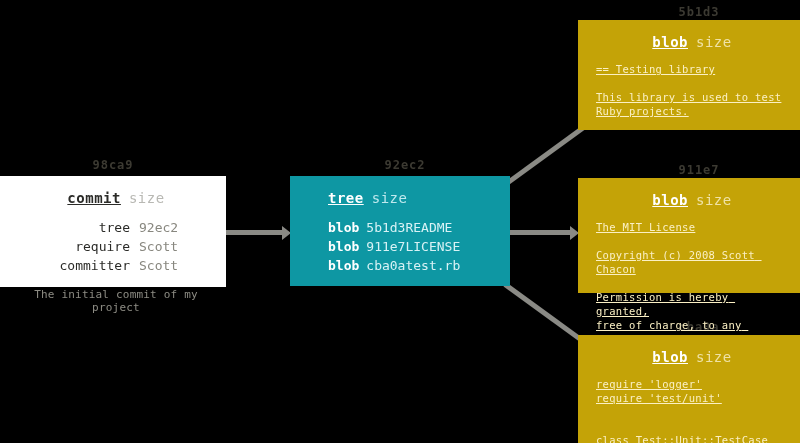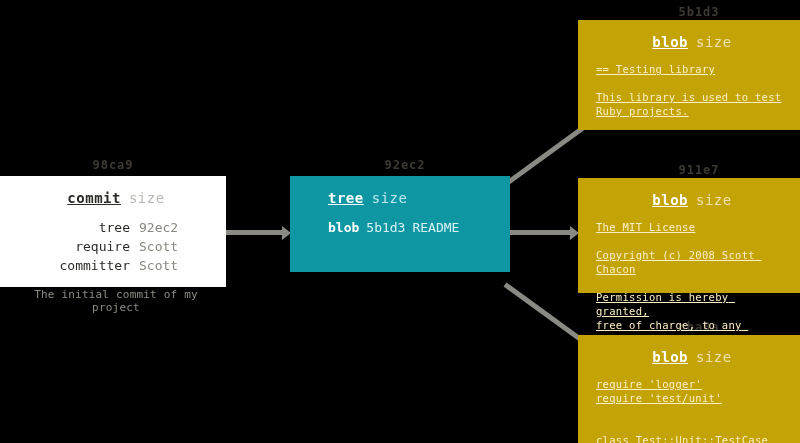--- a/index.html
+++ b/index.html
@@ -89,21 +89,20 @@
   .tree-row .tk {
     font-weight: bold;
     color: #ffffff;
   }
   .tree-row .th {
     color: #d8f2f5;
     margin-left: 7px;
   }
   .tree-row .tn {
     color: #d8f2f5;
-    margin-left: 7px;
   }
 
   
   .blob-box {
     background: #c4a307;
     color: #fdf4d0;
   }
   .blob-box .obj-title .kw { color: #ffffff; }
   .blob-box .obj-title .sz { color: #efe2a6; opacity: 1; }
   .blob-body {
@@ -181,28 +180,34 @@
         <span class="cv">Scott</span>
       </div>
       <div class="commit-row">
         <span class="ck">committer</span>
         <span class="cv">Scott</span>
       </div>
     </div>
     <div class="commit-msg">The initial commit of my project</div>
   </div>
 
-  <div class="obj-box tree-box" style="left:290px; top:176px; width:220px; height:96px;">
+  <div class="obj-box tree-box" style="left:290px; top:176px; width:220px; height:110px;">
     <div class="obj-title" style="text-align:left; padding-left:20px;">
       <span class="kw">tree</span><span class="sz">size</span>
     </div>
     <div class="tree-rows">
       <div class="tree-row">
         <span class="tk">blob</span><span class="th">5b1d3</span><span class="tn">README</span>
       </div>
+      <div class="tree-row">
+        <span class="tk">blob</span><span class="th">911e7</span><span class="tn">LICENSE</span>
+      </div>
+      <div class="tree-row">
+        <span class="tk">blob</span><span class="th">cba0a</span><span class="tn">test.rb</span>
+      </div>
     </div>
   </div>
 
   <div class="obj-box blob-box" style="left:578px; top:20px; width:222px; height:110px;">
     <div class="obj-title">
       <span class="kw">blob</span><span class="sz">size</span>
     </div>
     <div class="blob-body">== Testing library
 
 This library is used to test

